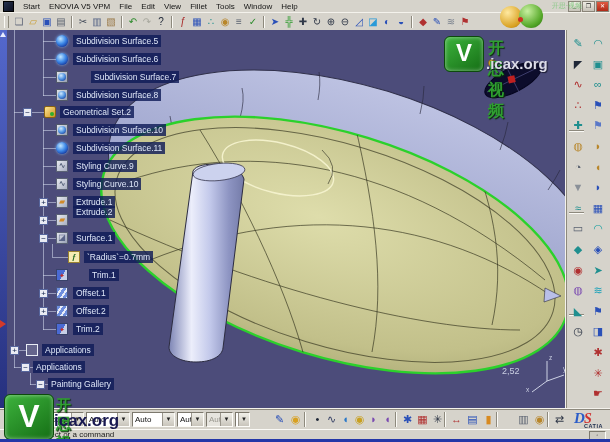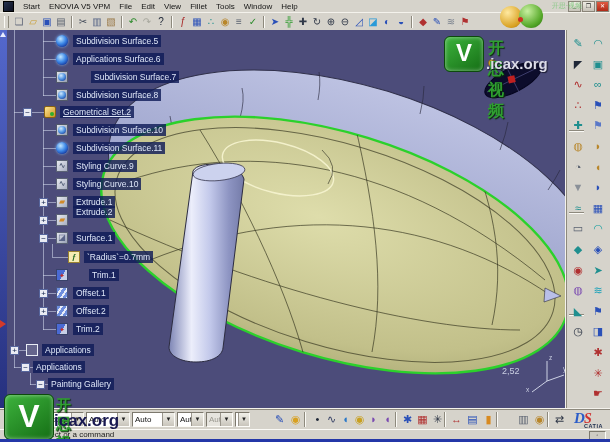--- a/index.html
+++ b/index.html
@@ -27,21 +27,21 @@
   .leftstrip{position:absolute;left:0;top:0;width:7px;height:378px;background:linear-gradient(#5468cc,#26307e);}
   .leftstrip .uparr{position:absolute;top:2px;left:0;width:0;height:0;border-left:3.5px solid transparent;border-right:3.5px solid transparent;border-bottom:5px solid #e8ecff;}
   .leftstrip .redmark{position:absolute;top:290px;left:0;width:0;height:0;border-top:4px solid transparent;border-bottom:4px solid transparent;border-left:6px solid #d23a2a;}
   svg.scene{position:absolute;left:0;top:0;}
   
   .tree{position:absolute;inset:0;}
   .vline{position:absolute;width:1px;background:rgba(215,222,240,.55);}
   .hline{position:absolute;height:1px;background:rgba(215,222,240,.55);}
   .tlabel{position:absolute;background:rgba(16,28,88,.82);color:#dfe7f8;font-size:8.5px;line-height:10px;
     padding:1px 3px;white-space:nowrap;cursor:default;}
-  .tlabel.underline{text-decoration:underline;}
+  .tlabel.underline{}
   .expand{position:absolute;width:9px;height:9px;background:#e9ebf3;border:1px solid #56659c;color:#0e1e48;
     font-size:8px;line-height:7px;text-align:center;box-sizing:border-box;cursor:default;}
   .ic{position:absolute;width:12px;height:12px;box-sizing:border-box;}
   .ic-surf-gem{border-radius:50%;background:radial-gradient(circle at 38% 32%,#bfe6ff,#3f8ae8 45%,#0c2f9a 85%);box-shadow:0 0 3px rgba(130,190,255,.9);}
   .ic-surf-box{background:linear-gradient(135deg,#dfe3ea,#98a0b2);border:1px solid #525a6a;}
   .ic-surf-box::after{content:"";position:absolute;inset:1px;border-radius:50%;background:radial-gradient(circle at 38% 32%,#cfeaff,#4f92e0 50%,#1a3f9a 88%);}
   .ic-geoset{background:linear-gradient(135deg,#ffe792,#cf9122);border-radius:2px;border:1px solid #8a6210;}
   .ic-geoset::after{content:"";position:absolute;right:1px;bottom:1px;width:4px;height:4px;border-radius:50%;background:#2fae2f;}
   .ic-glyph::after{position:absolute;inset:0;text-align:center;font-size:8px;line-height:10px;}
   .ic-curve{background:linear-gradient(135deg,#e6e9f0,#aab0c2);border:1px solid #5a6275;}
@@ -257,21 +257,21 @@
       <div class="vline" style="left:43px;top:0;height:66px;"></div>
       <div class="vline" style="left:43px;top:88px;height:212px;"></div>
       <div class="vline" style="left:52px;top:214px;height:13px;"></div>
       <div class="vline" style="left:30px;top:343px;height:12px;"></div>
       <div id="tree-items">
           <div class="hline" style="left: 43px; top: 11px; width: 13px;"></div>
           <div class="ic ic-surf-gem" style="left: 56px; top: 5px;"></div>
           <span class="tlabel" style="left: 73px; top: 5px;">Subdivision Surface.5</span>
           <div class="hline" style="left: 43px; top: 29px; width: 13px;"></div>
           <div class="ic ic-surf-gem" style="left: 56px; top: 23px;"></div>
-          <span class="tlabel" style="left: 73px; top: 23px;">Applications Surface.6</span>
+          <span class="tlabel" style="left: 73px; top: 23px;">Subdivision Surface.6</span>
           <div class="hline" style="left: 43px; top: 47px; width: 13px;"></div>
           <div class="ic ic-surf-box" style="left: 56px; top: 41px;"></div>
           <span class="tlabel" style="left: 91px; top: 41px;">Subdivision Surface.7</span>
           <div class="hline" style="left: 43px; top: 65px; width: 13px;"></div>
           <div class="ic ic-surf-box" style="left: 56px; top: 59px;"></div>
           <span class="tlabel" style="left: 73px; top: 59px;">Subdivision Surface.8</span>
           <div class="hline" style="left: 14px; top: 82px; width: 30px;"></div>
           <span class="expand" style="left: 23px; top: 78px;">−</span>
           <div class="ic ic-geoset" style="left: 44px; top: 76px;"></div>
           <span class="tlabel underline" style="left: 60px; top: 76px;">Geometrical Set.2</span>

